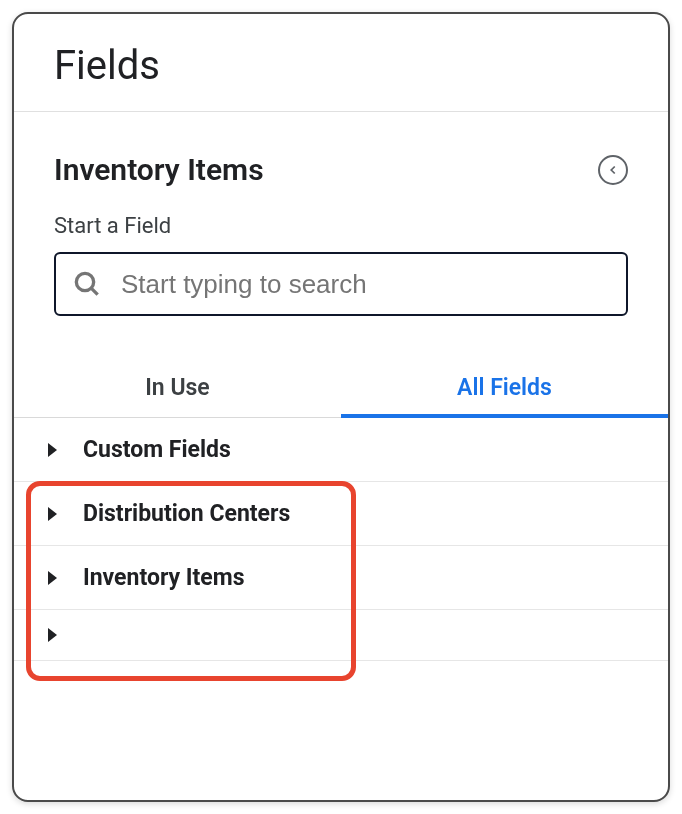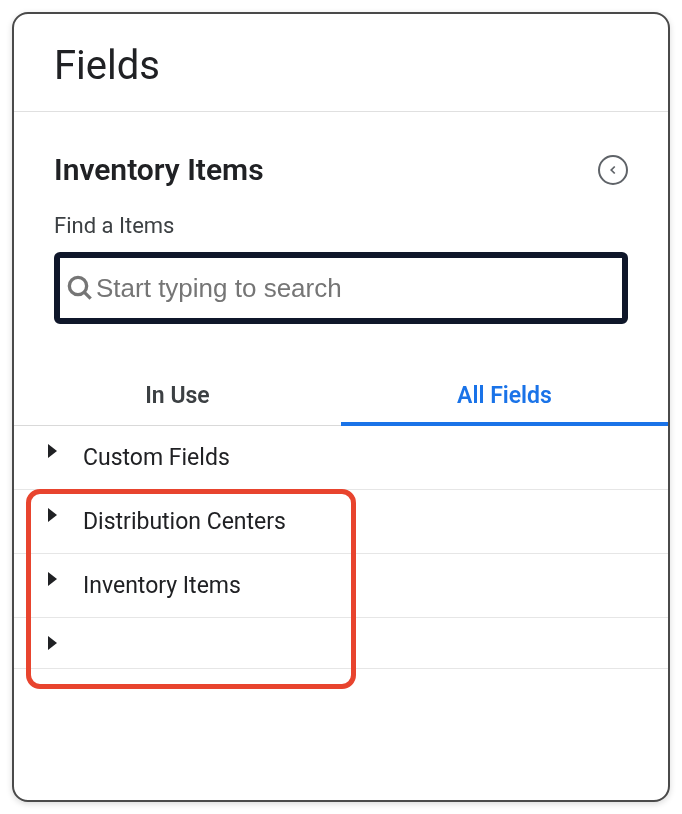--- a/index.html
+++ b/index.html
@@ -57,25 +57,26 @@
     .search-block {
       padding: 26px 40px 0 40px;
     }
     .search-label {
       font-size: 22px;
       color: #3c4043;
       margin-bottom: 14px;
       font-weight: 400;
     }
     .search-input-wrap {
-      border: 6px solid #0f172a;
+      border: 2px solid #0f172a;
       border-radius: 6px;
       display: flex;
       align-items: center;
-      padding: 14px 4px;
+      padding: 14px 15px;
+      gap: 18px;
     }
     .search-icon {
       color: #757575;
       flex-shrink: 0;
     }
     .search-input {
       border: none;
       outline: none;
       font-size: 26px;
       color: #3c4043;
@@ -110,27 +111,27 @@
       right: 0;
       bottom: -1px;
       height: 4px;
       background: #1a73e8;
     }
     .field-list {
       position: relative;
     }
     .field-row {
       display: flex;
-      align-items: flex-start;
+      align-items: center;
       gap: 26px;
       padding: 18px 24px 18px 34px;
       border-bottom: 1px solid #e6e6e6;
       cursor: pointer;
       font-size: 23px;
-      font-weight: 400;
+      font-weight: 700;
       color: #202124;
     }
     .triangle {
       width: 0;
       height: 0;
       border-top: 7px solid transparent;
       border-bottom: 7px solid transparent;
       border-left: 9px solid #202124;
     }
     .highlight-box {
@@ -155,21 +156,21 @@
   <div class="section-header">
     <div class="section-title">Inventory Items</div>
     <div class="collapse-btn">
       <svg width="14" height="14" viewBox="0 0 24 24" fill="none" stroke="currentColor" stroke-width="3">
         <polyline points="15 18 9 12 15 6"></polyline>
       </svg>
     </div>
   </div>
 
   <div class="search-block">
-    <div class="search-label">Find a Items</div>
+    <div class="search-label">Start a Field</div>
     <div class="search-input-wrap">
       <svg class="search-icon" width="32" height="32" viewBox="0 0 24 24" fill="none" stroke="currentColor" stroke-width="2.5">
         <circle cx="10.5" cy="10.5" r="6.5"></circle>
         <line x1="20" y1="20" x2="15.5" y2="15.5"></line>
       </svg>
       <input class="search-input" type="text" placeholder="Start typing to search" style="">
     </div>
   </div>
 
   <div class="tabs">

